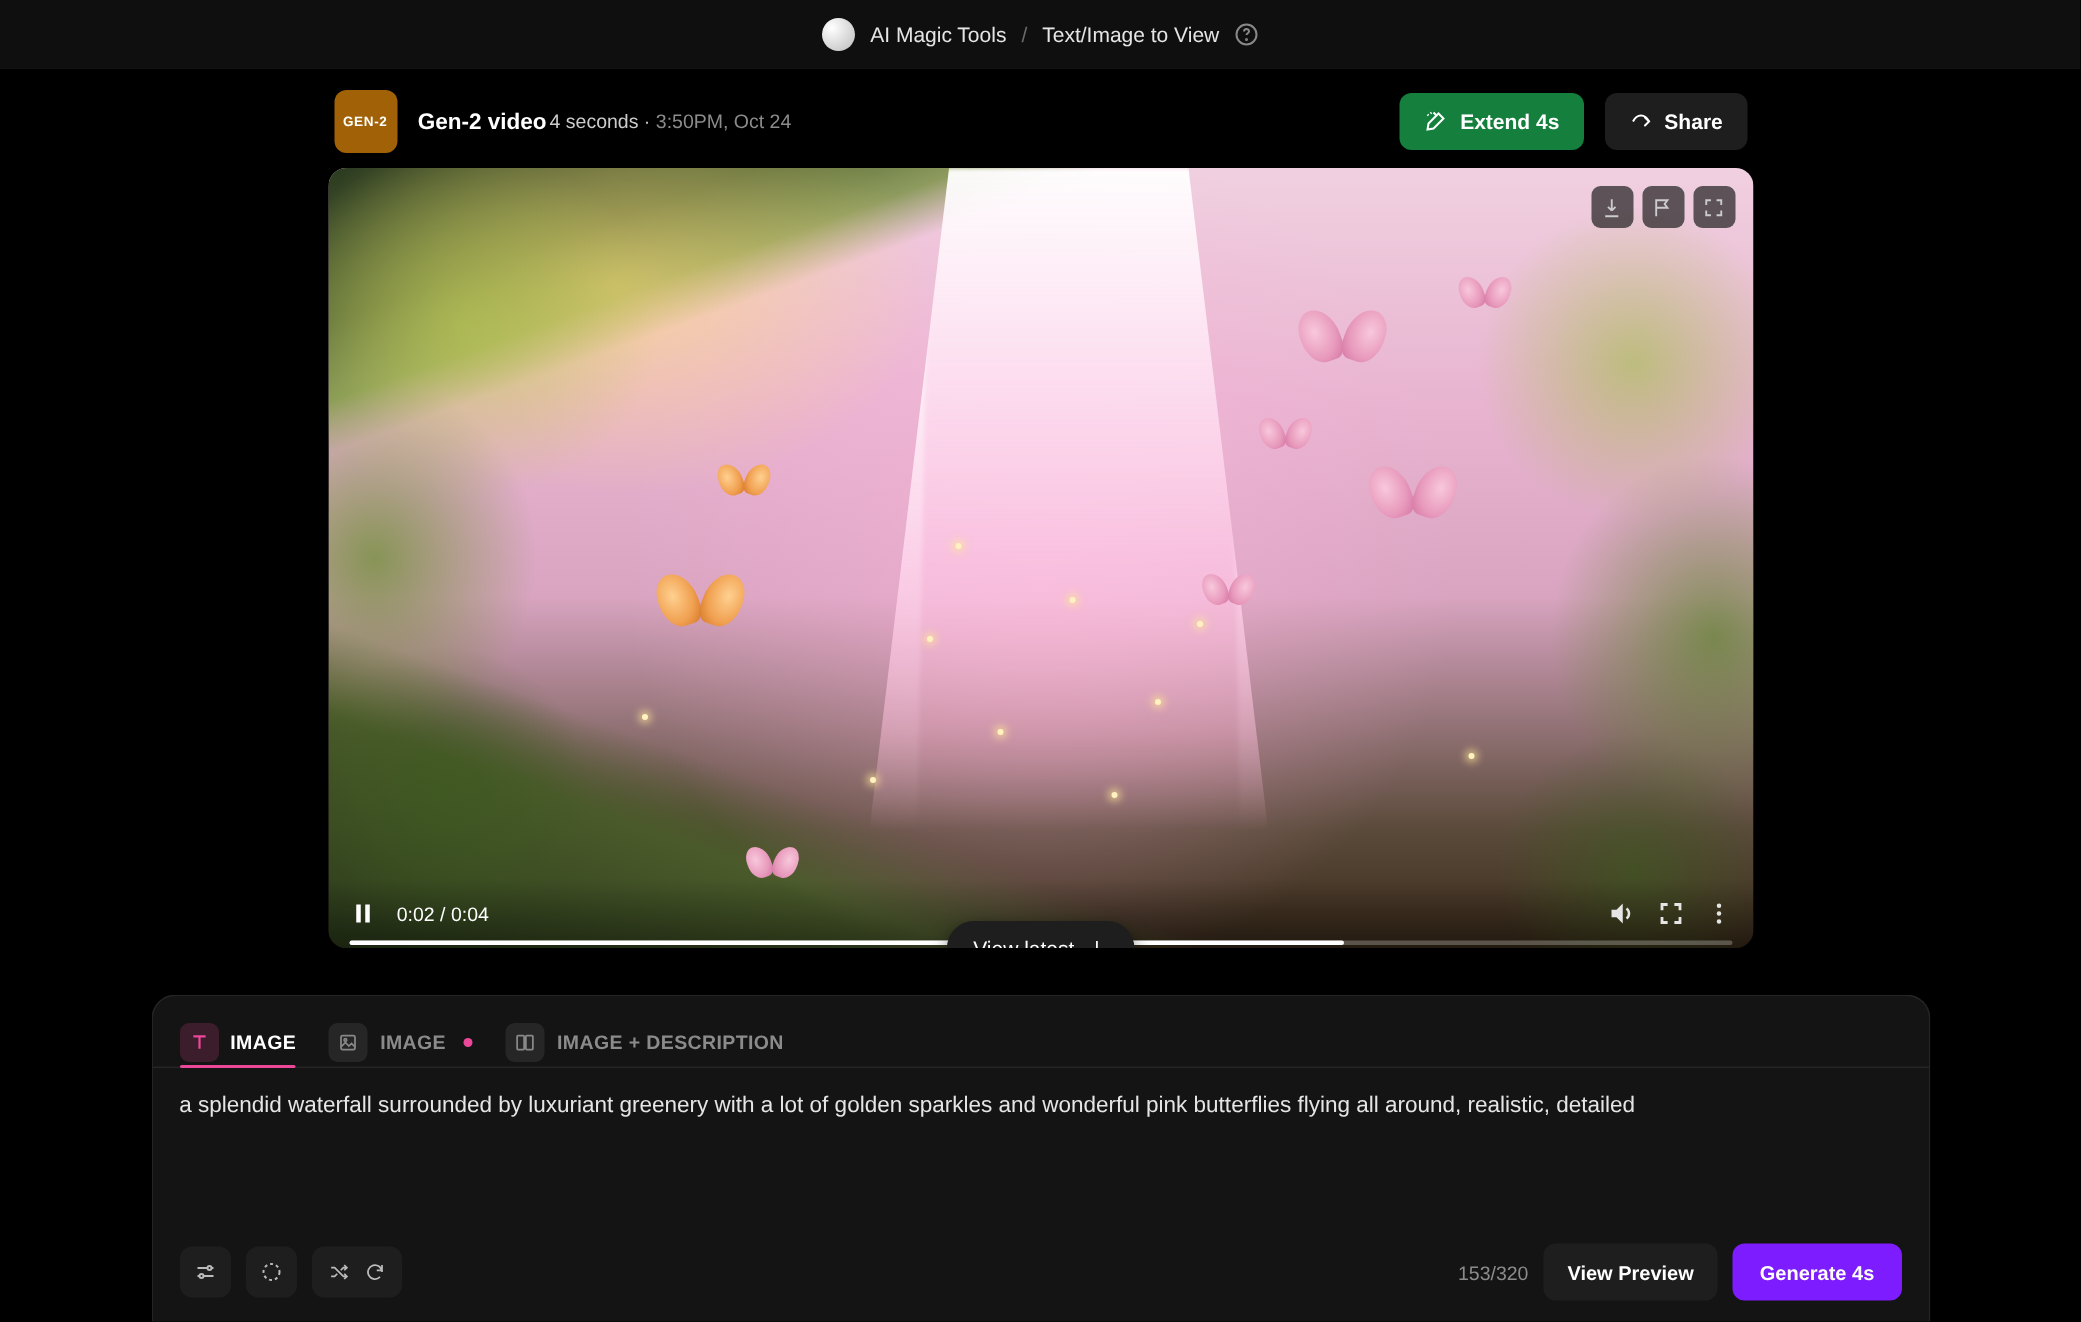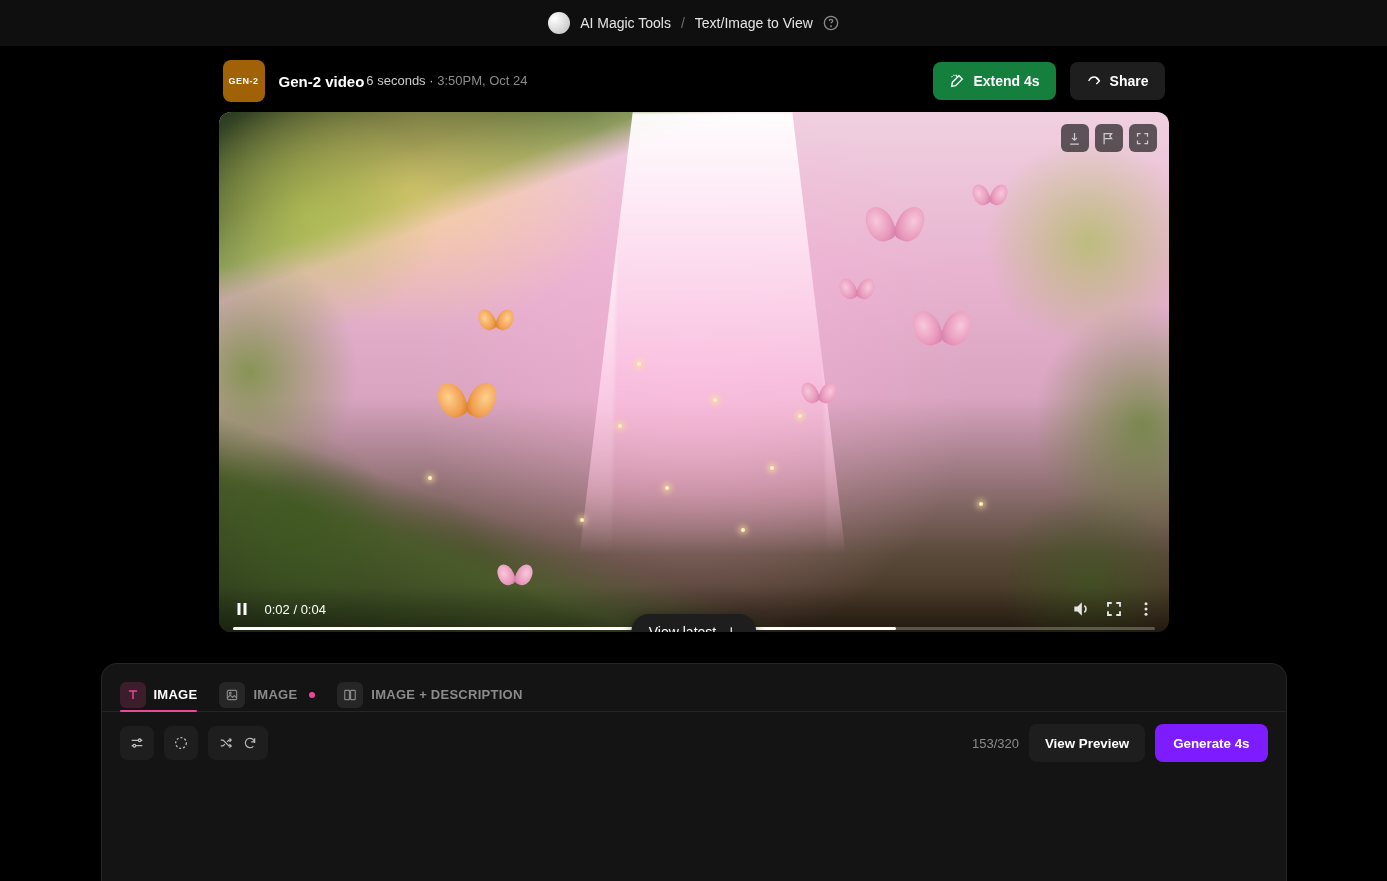--- a/index.html
+++ b/index.html
@@ -241,21 +241,21 @@
         <circle cx="12" cy="17" r="0.5" fill="currentColor"></circle>
       </svg>
   </span>
 </div>
 
 <div class="header-row">
   <div class="gen2-badge">GEN-2</div>
   <div class="title-block">
     <div class="title">Gen-2 video</div>
     <div class="subtitle">
-      <span>6 seconds</span><span> · </span><span class="time">3:50PM, Oct 24</span>
+      <span>4 seconds</span><span> · </span><span class="time">3:50PM, Oct 24</span>
     </div>
   </div>
   <div class="spacer"></div>
   <button class="btn btn-primary">
     <svg viewBox="0 0 24 24" fill="none" stroke="currentColor" stroke-width="2">
         <path d="M15 4l5 5M4 20l6-1 10-10-5-5L5 14l-1 6z"></path>
         <path d="M13 6l-3-3M8 3l-1 1M5 6l-1-1"></path>
       </svg>
     <span>Extend 4s</span>
   </button>
@@ -379,20 +379,23 @@
       <span class="tab-icon">
         <svg width="14" height="14" viewBox="0 0 24 24" fill="none" stroke="#888" stroke-width="2">
             <rect x="3" y="4" width="8" height="16" rx="1"></rect>
             <rect x="13" y="4" width="8" height="16" rx="1"></rect>
           </svg>
       </span>
       <span>IMAGE + DESCRIPTION</span>
     </div>
   </div>
 
+  <div class="prompt-area">
+    <textarea style="">a splendid waterfall surrounded by luxuriant greenery with a lot of golden sparkles and wonderful pink butterflies flying all around, realistic, detailed</textarea>
+  </div>
 
   <div class="panel-footer">
     <button class="footer-icon-btn">
       <svg width="16" height="16" viewBox="0 0 24 24" fill="none" stroke="currentColor" stroke-width="2">
           <path d="M4 8h10M18 8h2M4 16h2M10 16h10"></path>
           <circle cx="16" cy="8" r="2"></circle>
           <circle cx="8" cy="16" r="2"></circle>
         </svg>
     </button>
     <button class="footer-icon-btn">

